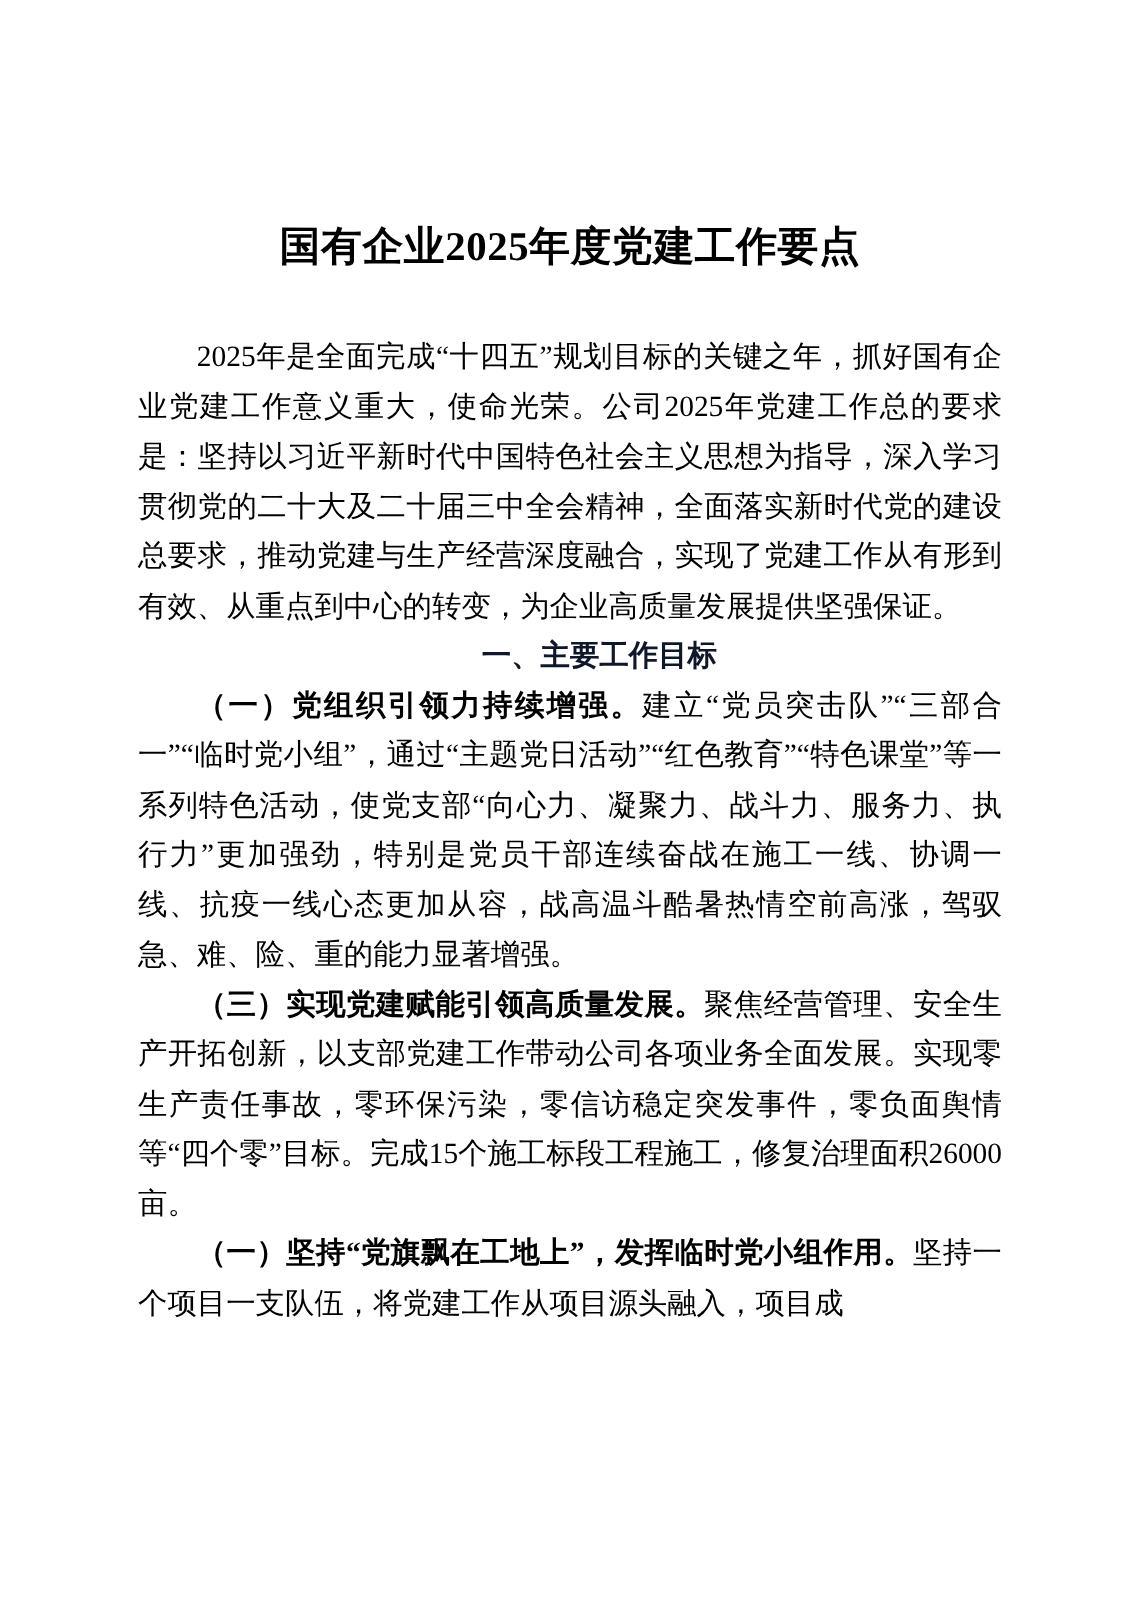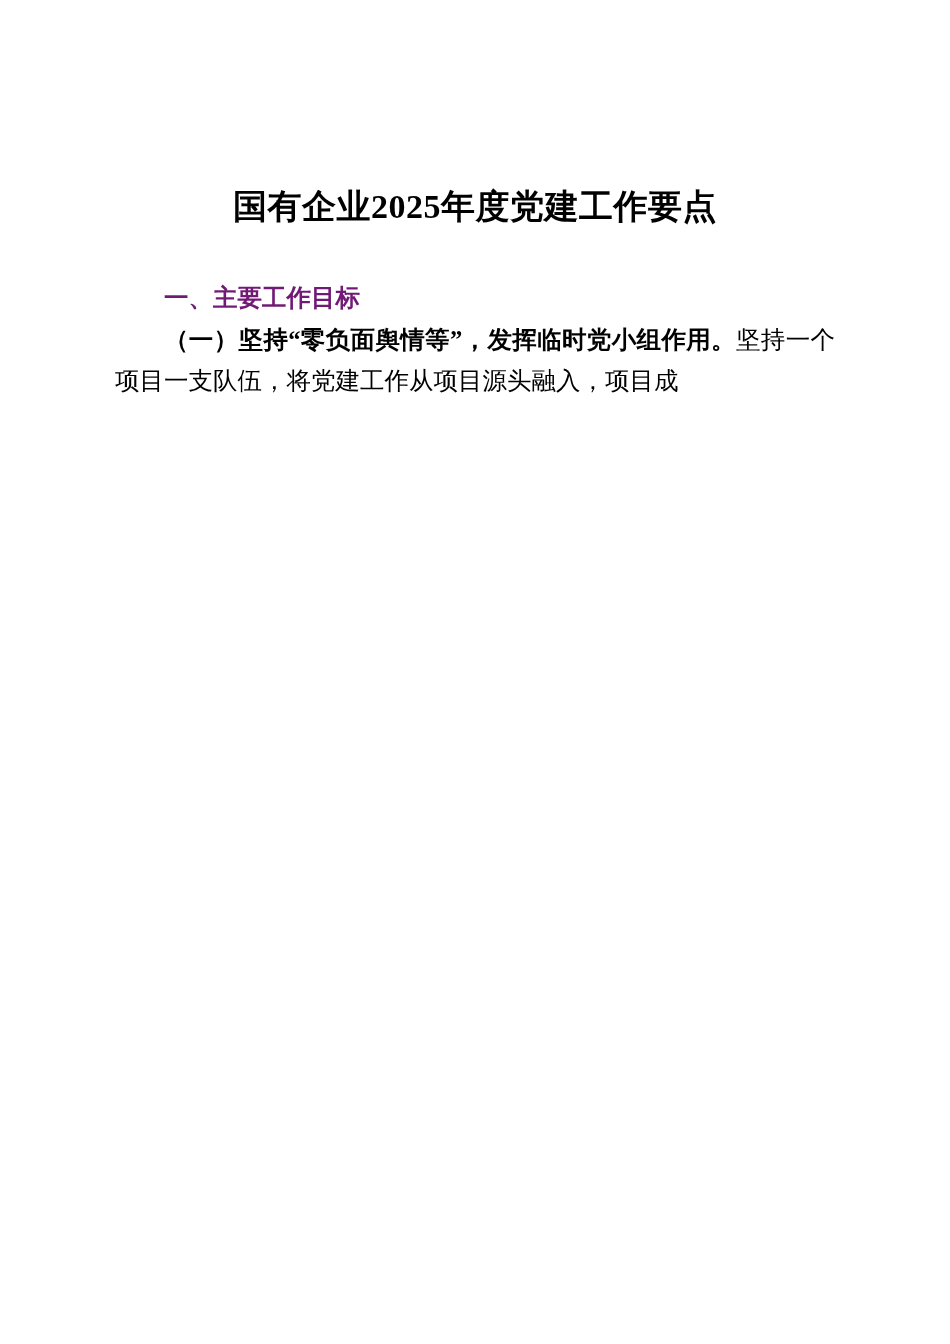--- a/index.html
+++ b/index.html
@@ -47,36 +47,43 @@
   }
   .para-kai .lead {
     font-weight: 700;
   }
   .heading {
     margin: 0;
     font-family: "Liberation Sans", "DejaVu Sans", sans-serif;
     font-weight: 700;
     font-size: 24.5px;
     line-height: 41.5px;
-    text-align: left;
+    text-align: center;
     text-indent: 2em;
-    color: #701a75;
+    color: #0f172a;
   }
 </style>
 </head>
 <body>
 
 <div class="page">
 
   <h1 class="doc-title">国有企业2025年度党建工作要点</h1>
 
+  <p class="para para-song">2025年是全面完成“十四五”规划目标的关键之年，抓好国有企业党建工作意义重大，使命光荣。公司2025年党建工作总的要求是：坚持以习近平新时代中国特色社会主义思想为指导，深入学习贯彻党的二十大及二十届三中全会精神，全面落实新时代党的建设总要求，推动党建与生产经营深度融合，实现了党建工作从有形到有效、从重点到中心的转变，为企业高质量发展提供坚强保证。</p>
 
   <h2 class="heading">一、主要工作目标</h2>
 
-
-
+  <p class="para para-kai">
+    <span class="lead">（一）党组织引领力持续增强。</span><span>建立“党员突击队”“三部合一”“临时党小组”，通过“主题党日活动”“红色教育”“特色课堂”等一系列特色活动，使党支部“向心力、凝聚力、战斗力、服务力、执行力”更加强劲，特别是党员干部连续奋战在施工一线、协调一线、抗疫一线心态更加从容，战高温斗酷暑热情空前高涨，驾驭急、难、险、重的能力显著增强。</span>
+  </p>
 
 
   <p class="para para-kai">
-    <span class="lead">（一）坚持“零负面舆情等”，发挥临时党小组作用。</span><span>坚持一个项目一支队伍，将党建工作从项目源头融入，项目成</span>
+    <span class="lead">（三）实现党建赋能引领高质量发展。</span><span>聚焦经营管理、安全生产开拓创新，以支部党建工作带动公司各项业务全面发展。实现零生产责任事故，零环保污染，零信访稳定突发事件，零负面舆情等“四个零”目标。完成15个施工标段工程施工，修复治理面积26000亩。</span>
+  </p>
+
+
+  <p class="para para-kai">
+    <span class="lead">（一）坚持“党旗飘在工地上”，发挥临时党小组作用。</span><span>坚持一个项目一支队伍，将党建工作从项目源头融入，项目成</span>
   </p>
 
 </div>
 
 </body></html>

